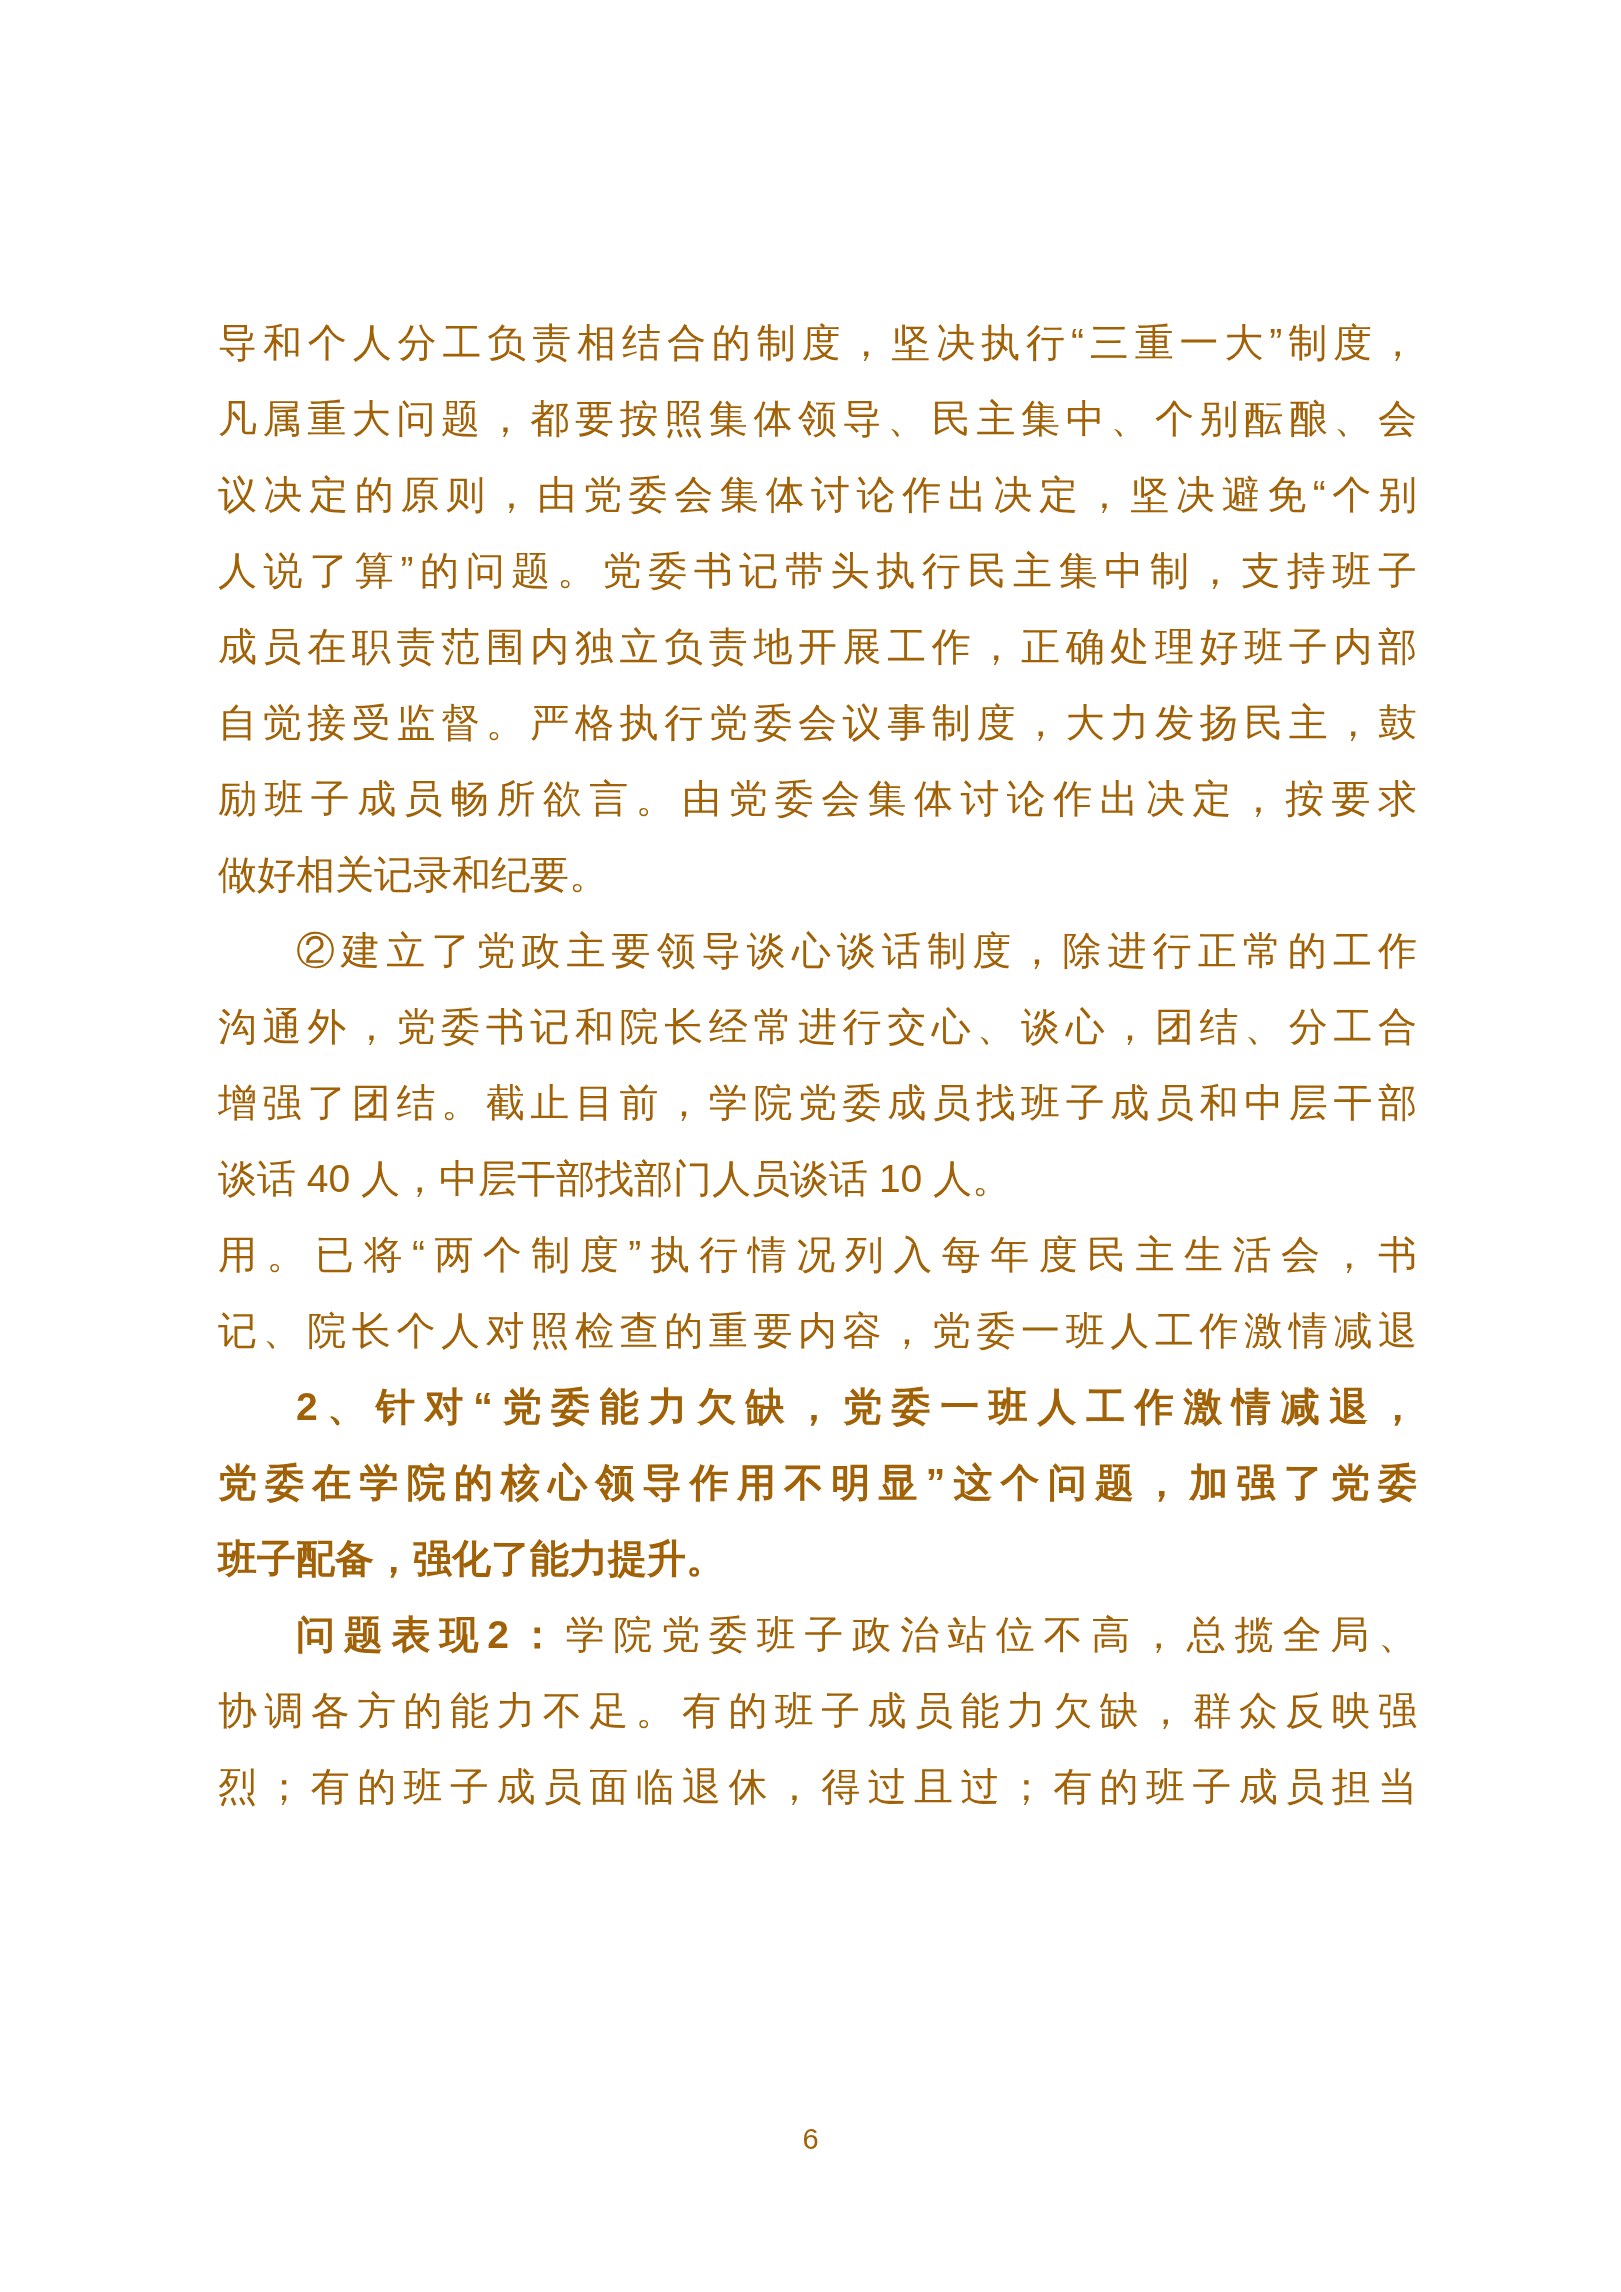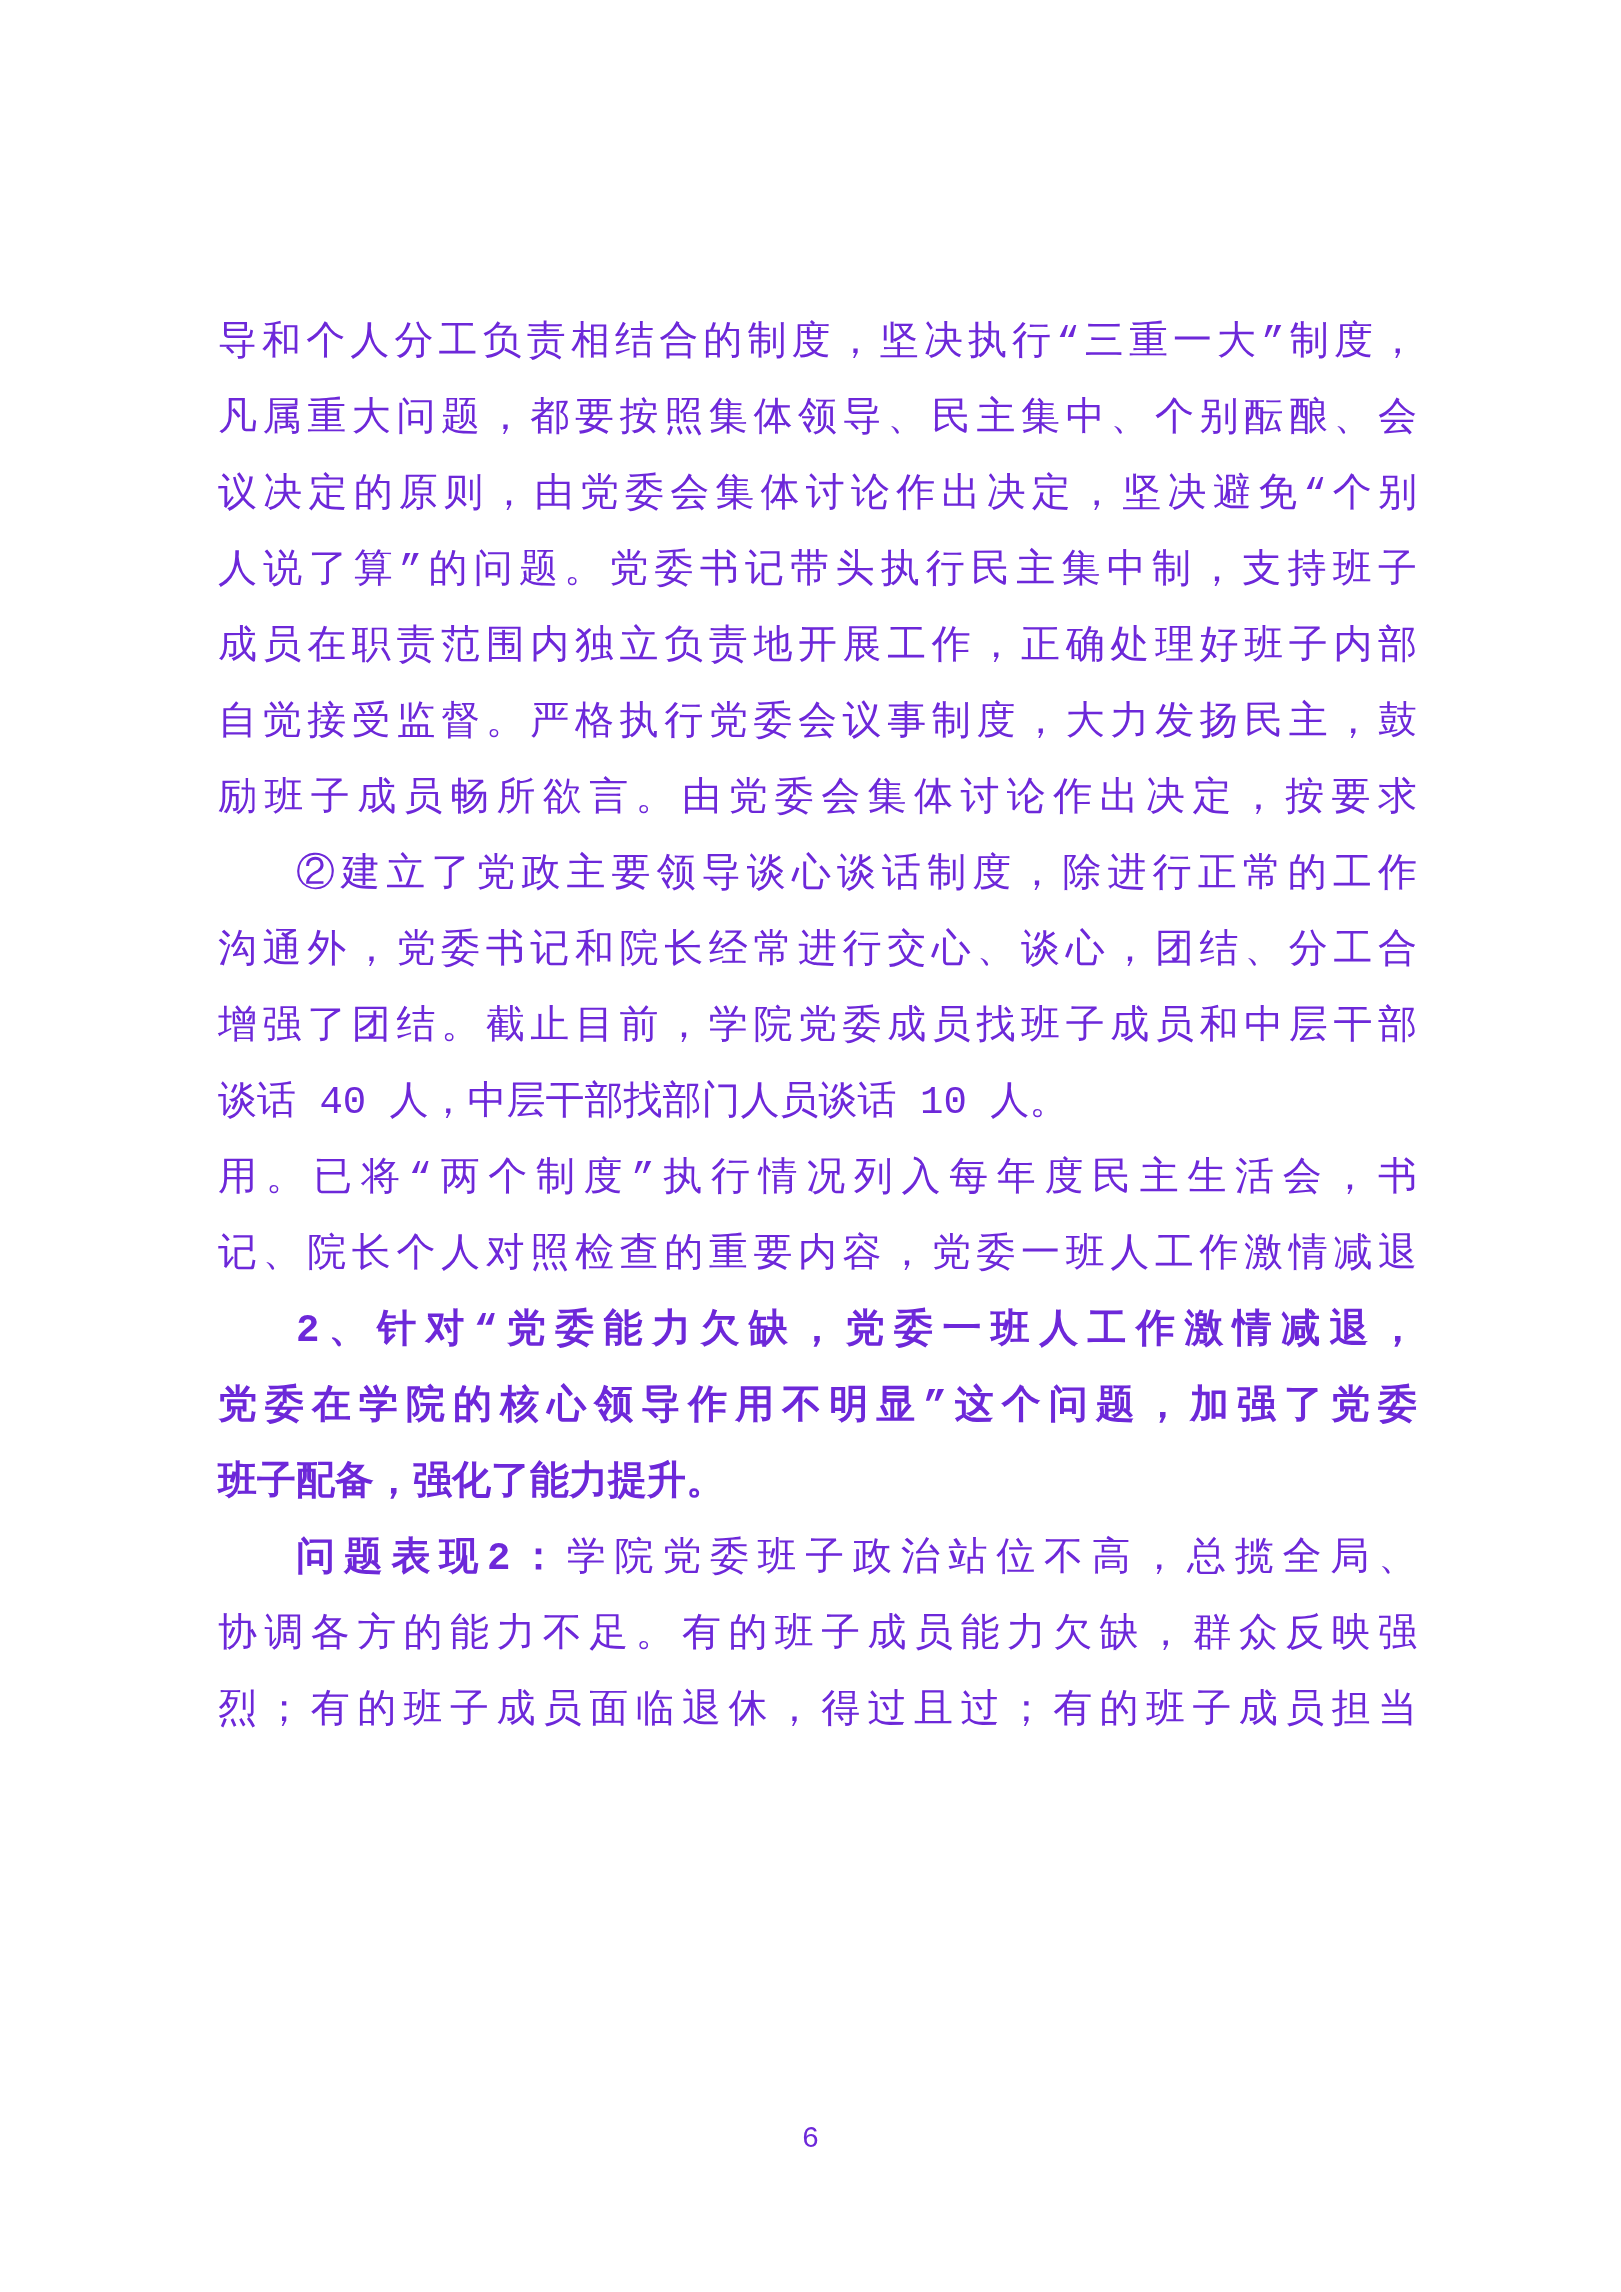--- a/index.html
+++ b/index.html
@@ -2,22 +2,22 @@
 <html><head>
 <meta charset="utf-8">
 <style>
   * { margin: 0; padding: 0; box-sizing: border-box; }
   html, body { background: #ffffff; }
   .doc-page {
     position: relative;
     width: 1621px;
     height: 2293px;
     background: #ffffff;
-    color: #6d28d9;
-    font-family: Liberation Mono, monospace;
+    color: #a16207;
+    font-family: Liberation Sans, sans-serif;
     overflow: hidden;
   }
   .text-block {
     position: absolute;
     left: 218px;
     top: 305px;
     width: 1199px;
   }
   .line {
     height: 76px;
@@ -52,20 +52,21 @@
 
 <div class="doc-page">
   <div class="text-block">
     <div class="line">导和个人分工负责相结合的制度，坚决执行“三重一大”制度，</div>
     <div class="line">凡属重大问题，都要按照集体领导、民主集中、个别酝酿、会</div>
     <div class="line">议决定的原则，由党委会集体讨论作出决定，坚决避免“个别</div>
     <div class="line">人说了算”的问题。党委书记带头执行民主集中制，支持班子</div>
     <div class="line">成员在职责范围内独立负责地开展工作，正确处理好班子内部</div>
     <div class="line">自觉接受监督。严格执行党委会议事制度，大力发扬民主，鼓</div>
     <div class="line">励班子成员畅所欲言。由党委会集体讨论作出决定，按要求</div>
+    <div class="line para-end">做好相关记录和纪要。</div>
     <div class="line indent">②建立了党政主要领导谈心谈话制度，除进行正常的工作</div>
     <div class="line">沟通外，党委书记和院长经常进行交心、谈心，团结、分工合</div>
     <div class="line">增强了团结。截止目前，学院党委成员找班子成员和中层干部</div>
     <div class="line para-end">谈话 40 人，中层干部找部门人员谈话 10 人。</div>
     <div class="line">用。已将“两个制度”执行情况列入每年度民主生活会，书</div>
     <div class="line">记、院长个人对照检查的重要内容，党委一班人工作激情减退</div>
     <div class="line indent bold">2、针对“党委能力欠缺，党委一班人工作激情减退，</div>
     <div class="line bold">党委在学院的核心领导作用不明显”这个问题，加强了党委</div>
     <div class="line bold para-end">班子配备，强化了能力提升。</div>
     <div class="line indent">

